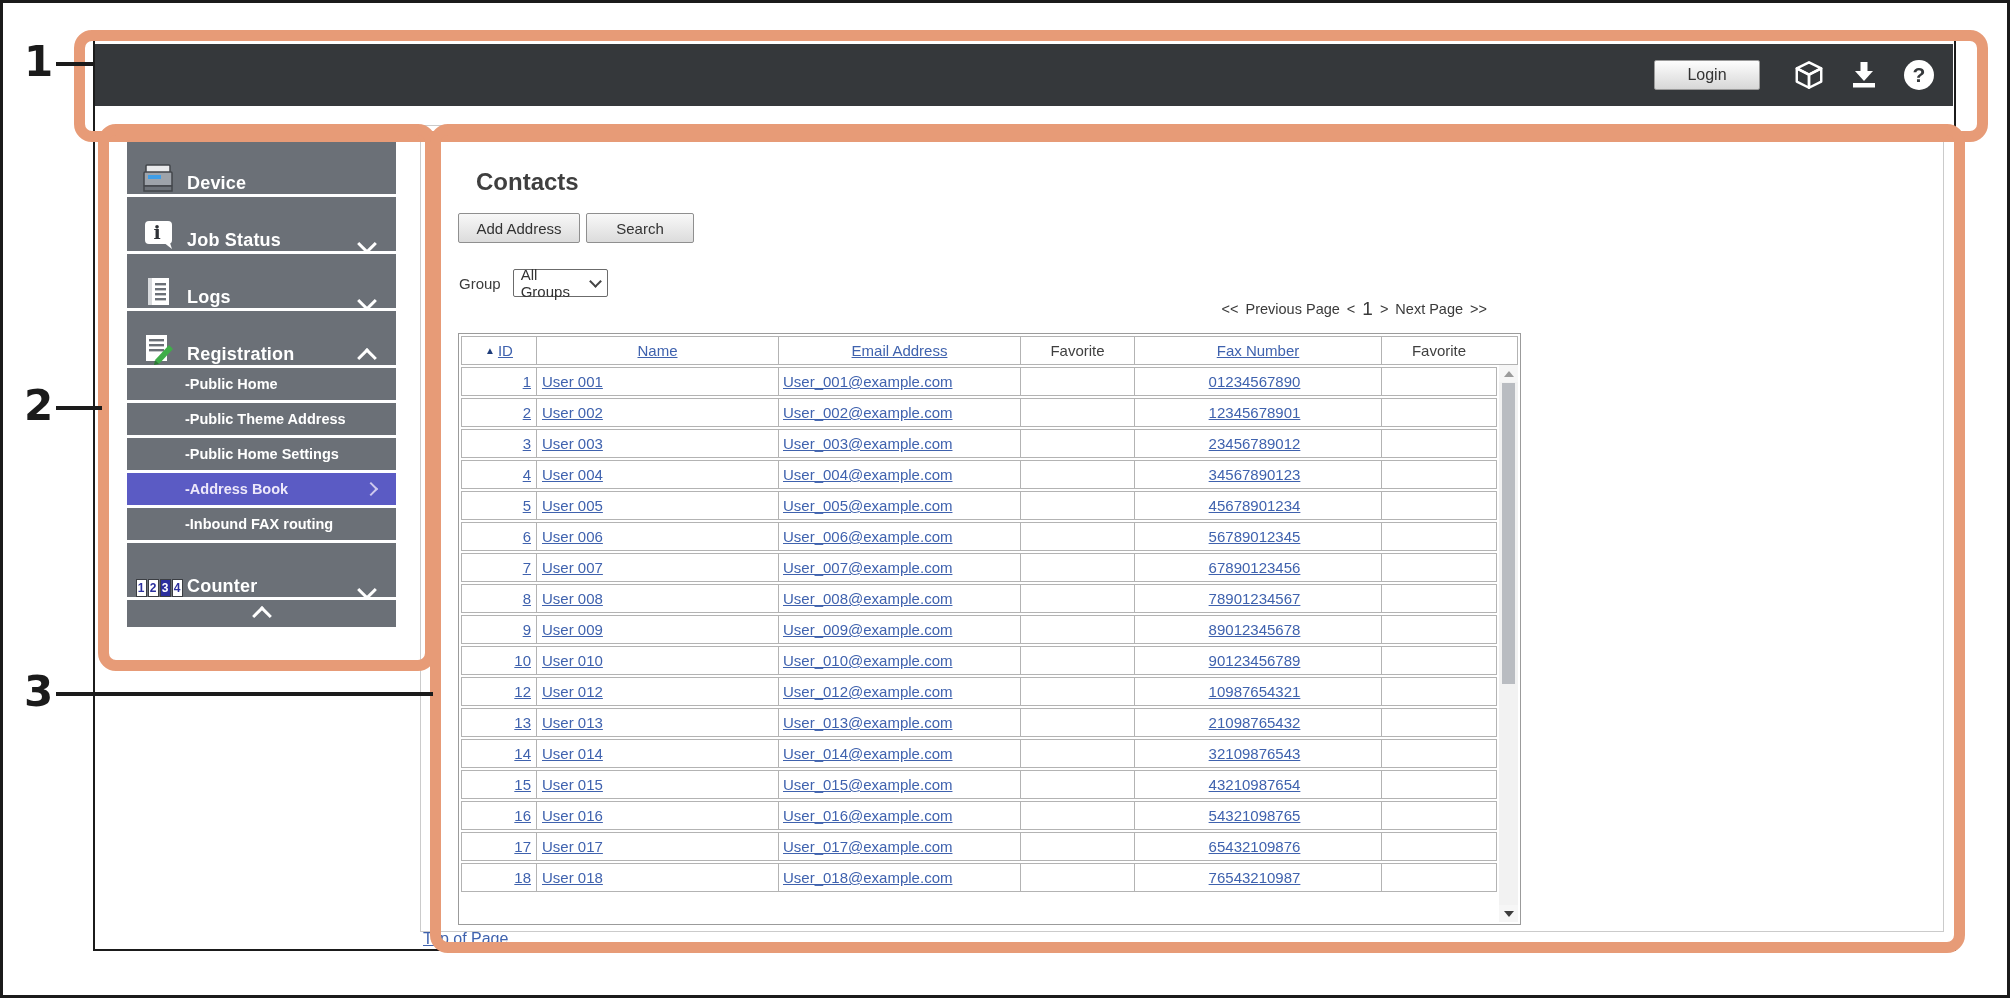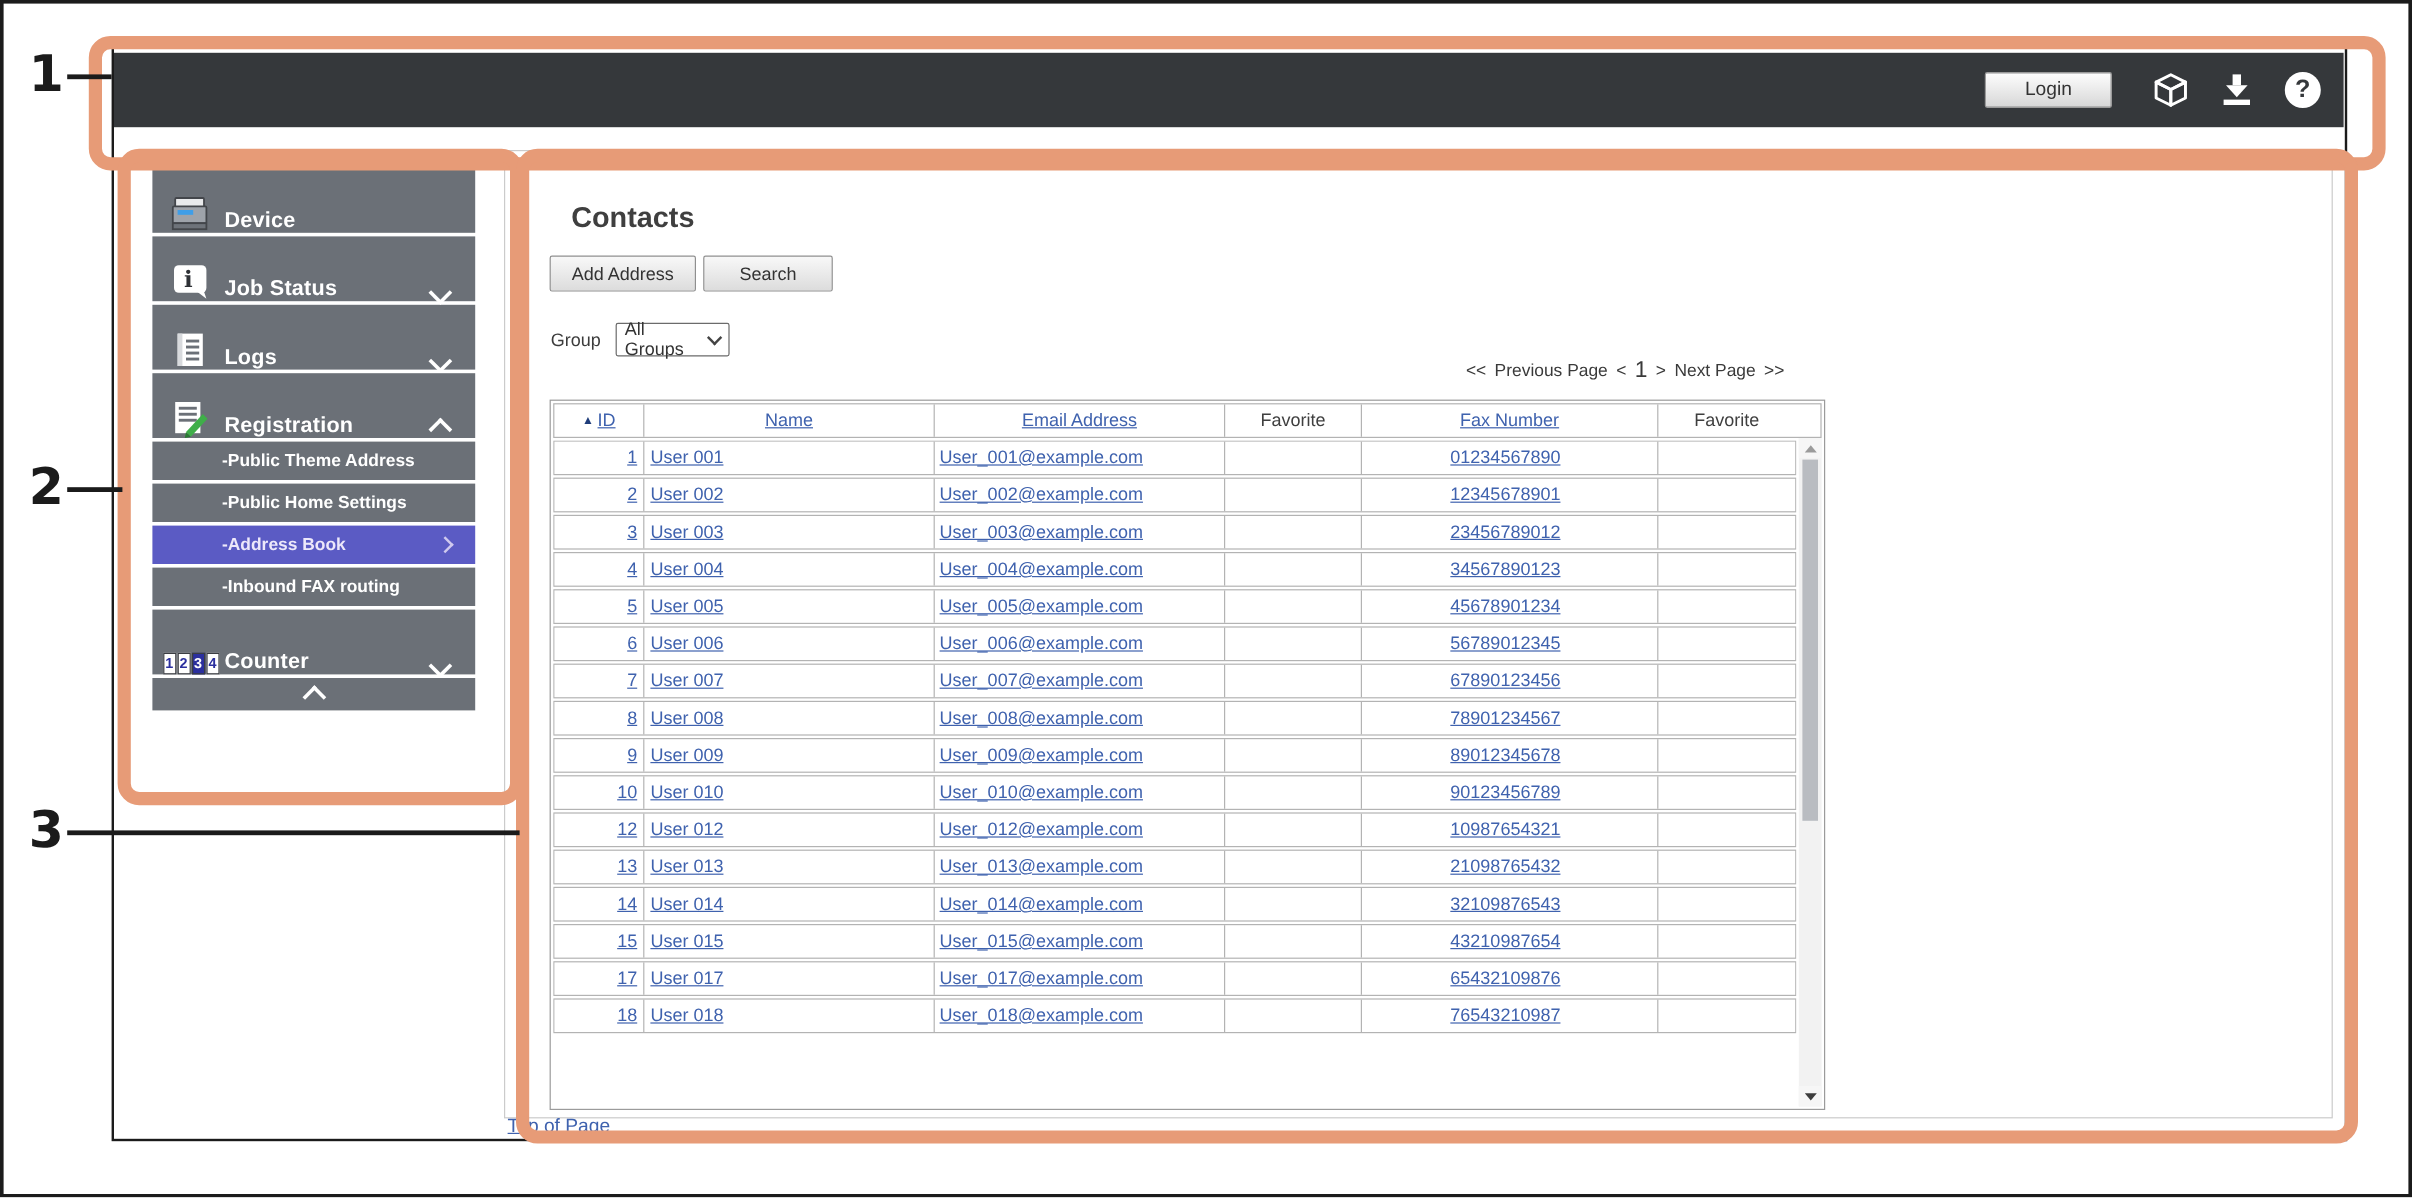--- a/index.html
+++ b/index.html
@@ -171,20 +171,23 @@
           <rect x="6" y="11" width="15" height="2.4" fill="#6b7077"></rect>
           <rect x="6" y="16" width="15" height="2.4" fill="#6b7077"></rect>
           <polygon points="12,27 26,12 30,16 16,31" fill="#3fae49"></polygon>
           <polygon points="12,27 16,31 11,32" fill="#2a7a33"></polygon>
         </svg>
       </span>
       <span class="sb-label">Registration</span>
       <span class="chev up"></span>
     </div>
     <div class="sb-sub">
+      <span>-Public Home</span>
+    </div>
+    <div class="sb-sub">
       <span>-Public Theme Address</span>
     </div>
     <div class="sb-sub">
       <span>-Public Home Settings</span>
     </div>
     <div class="sb-sub selected">
       <span>-Address Book</span>
       <span class="chev-right"></span>
     </div>
     <div class="sb-sub">
@@ -545,20 +548,40 @@
               <span class="rfav"></span>
             </div>
       <div class="tc c4">
               <a class="lnk rfax" href="#">43210987654</a>
             </div>
       <div class="tc c5">
               <span class="rfav2"></span>
             </div>
     </div>
 
+    <div class="trow">
+      <div class="tc c0">
+              <a class="lnk rid" href="#">16</a>
+            </div>
+      <div class="tc c1">
+              <a class="lnk rname" href="#">User 016</a>
+            </div>
+      <div class="tc c2">
+              <a class="lnk remail" href="#">User_016@example.com</a>
+            </div>
+      <div class="tc c3">
+              <span class="rfav"></span>
+            </div>
+      <div class="tc c4">
+              <a class="lnk rfax" href="#">54321098765</a>
+            </div>
+      <div class="tc c5">
+              <span class="rfav2"></span>
+            </div>
+    </div>
 
     <div class="trow">
       <div class="tc c0">
               <a class="lnk rid" href="#">17</a>
             </div>
       <div class="tc c1">
               <a class="lnk rname" href="#">User 017</a>
             </div>
       <div class="tc c2">
               <a class="lnk remail" href="#">User_017@example.com</a>

